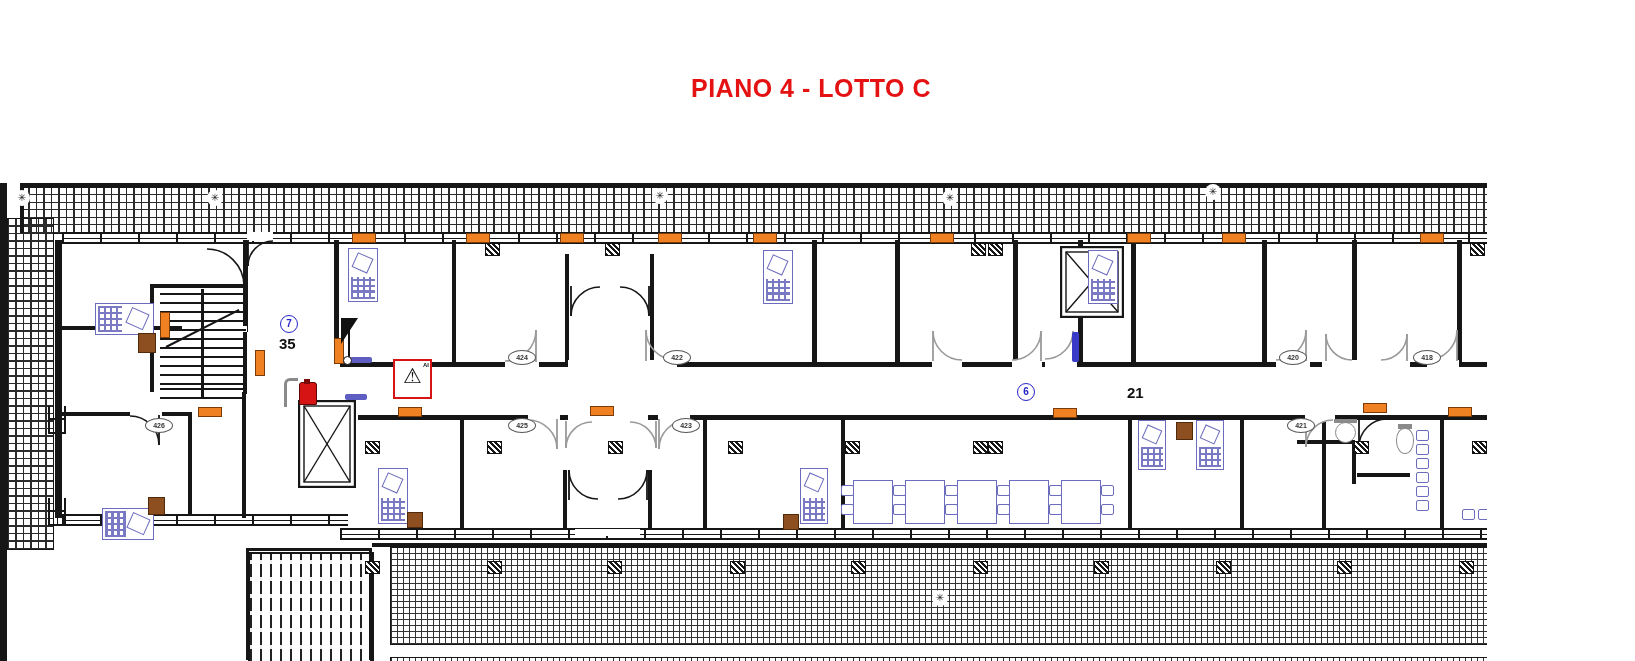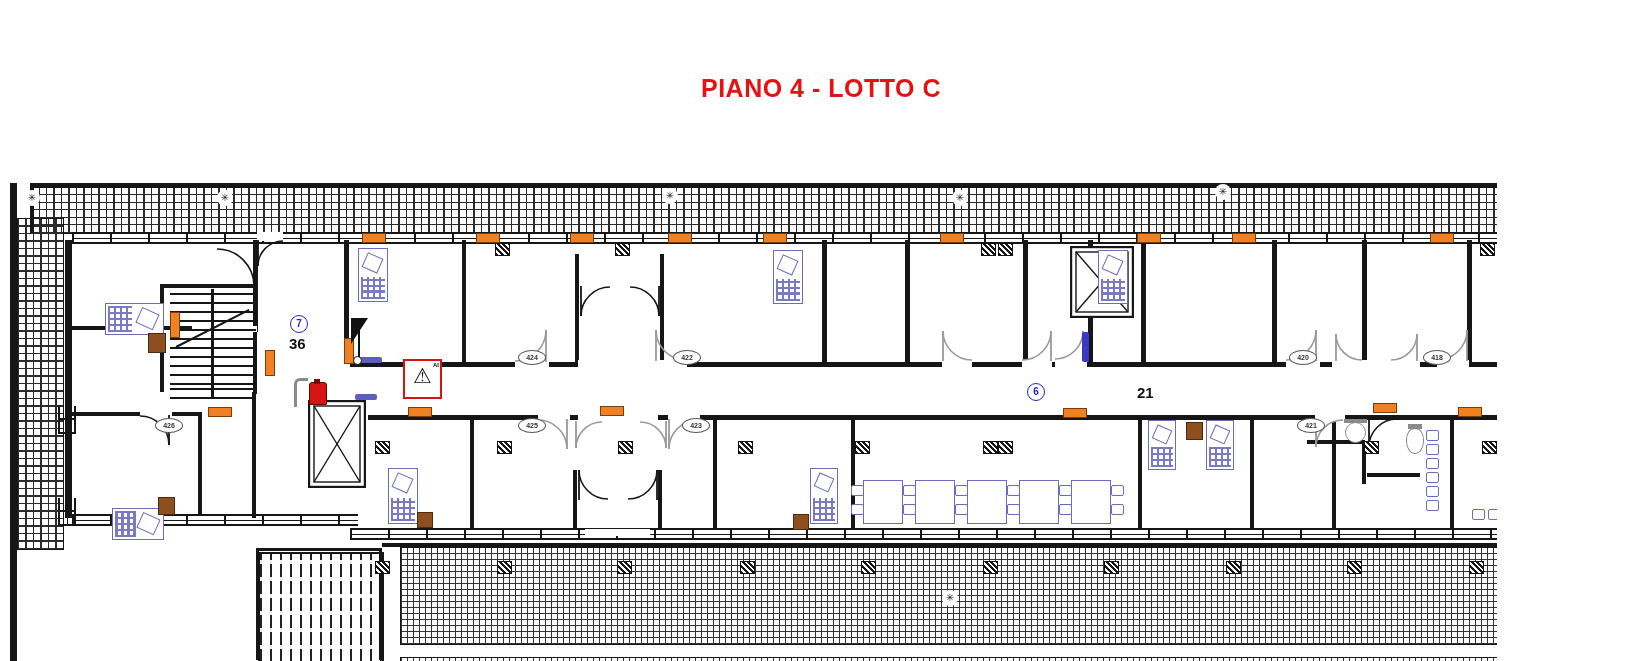--- a/index.html
+++ b/index.html
@@ -1,17 +1,17 @@
 <!DOCTYPE html>
 <html><head>
 <meta charset="utf-8">
 <style>
   html,body{margin:0;padding:0;background:#fff;}
   #plan{position:relative;width:1487px;height:661px;background:#fff;overflow:hidden;
-        font-family:"Liberation Sans",sans-serif;margin-left:10px;}
+        font-family:"Liberation Sans",sans-serif;}
   .title{position:absolute;left:511px;top:74px;width:600px;text-align:center;
          font-size:25px;font-weight:bold;letter-spacing:.5px;}
   .wall{position:absolute;background:#161616;}
   .gap{position:absolute;background:#fff;}
   .hatch-c{position:absolute;background:
       repeating-linear-gradient(0deg,#2b2b2b 0 1.3px,transparent 1.3px 7.5px),
       repeating-linear-gradient(90deg,#2b2b2b 0 1.3px,transparent 1.3px 7.5px);
       border:1.4px solid #161616;}
   .hatch-f{position:absolute;background:
       repeating-linear-gradient(0deg,#333 0 1px,transparent 1px 6px),
@@ -458,21 +458,21 @@
     <div class="oval" style="position: absolute; left: 145px; top: 418px; width: 26px; height: 13px;">426</div>
     <div class="oval" style="position: absolute; left: 508px; top: 350px; width: 26px; height: 13px;">424</div>
     <div class="oval" style="position: absolute; left: 663px; top: 350px; width: 26px; height: 13px;">422</div>
     <div class="oval" style="position: absolute; left: 1279px; top: 350px; width: 26px; height: 13px;">420</div>
     <div class="oval" style="position: absolute; left: 1413px; top: 350px; width: 26px; height: 13px;">418</div>
     <div class="oval" style="position: absolute; left: 508px; top: 418px; width: 26px; height: 13px;">425</div>
     <div class="oval" style="position: absolute; left: 672px; top: 418px; width: 26px; height: 13px;">423</div>
     <div class="oval" style="position: absolute; left: 1287px; top: 418px; width: 26px; height: 13px;">421</div>
     <div class="oval" style="position: absolute; left: 1494px; top: 420px; width: 26px; height: 13px;">417</div>
     <div class="zc" style="position: absolute; left: 280px; top: 315px; width: 16px; height: 16px;">7</div>
-    <div class="zl" style="position: absolute; left: 279px; top: 335px; width: 30px; height: 18px; font-size: 15px;">36</div>
+    <div class="zl" style="position: absolute; left: 279px; top: 335px; width: 30px; height: 18px; font-size: 15px;">35</div>
     <div class="zc" style="position: absolute; left: 1017px; top: 383px; width: 16px; height: 16px;">6</div>
     <div class="zl" style="position: absolute; left: 1127px; top: 384px; width: 30px; height: 18px; font-size: 15px;">21</div>
     <div class="post" style="position: absolute; left: 14px; top: 190px; width: 16px; height: 16px;">✳</div>
     <div class="post" style="position: absolute; left: 207px; top: 190px; width: 16px; height: 16px;">✳</div>
     <div class="post" style="position: absolute; left: 652px; top: 188px; width: 16px; height: 16px;">✳</div>
     <div class="post" style="position: absolute; left: 942px; top: 190px; width: 16px; height: 16px;">✳</div>
     <div class="post" style="position: absolute; left: 1205px; top: 184px; width: 16px; height: 16px;">✳</div>
     <div class="post" style="position: absolute; left: 1512px; top: 186px; width: 16px; height: 16px;">✳</div>
     <div class="post" style="position: absolute; left: 932px; top: 590px; width: 16px; height: 16px;">✳</div>
     <div class="sign" style="position: absolute; left: 393px; top: 359px; width: 35px; height: 36px;">

